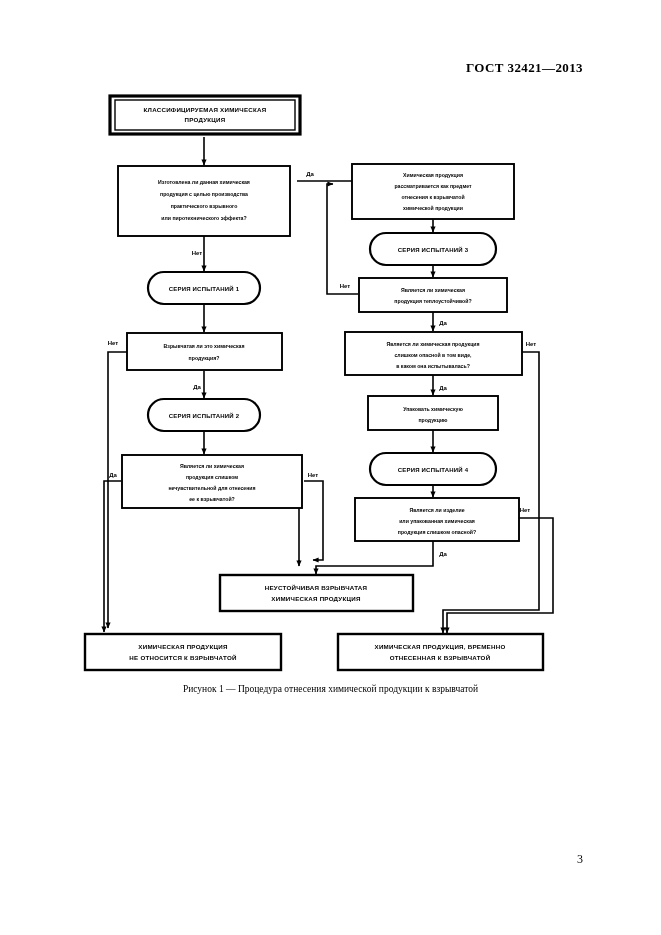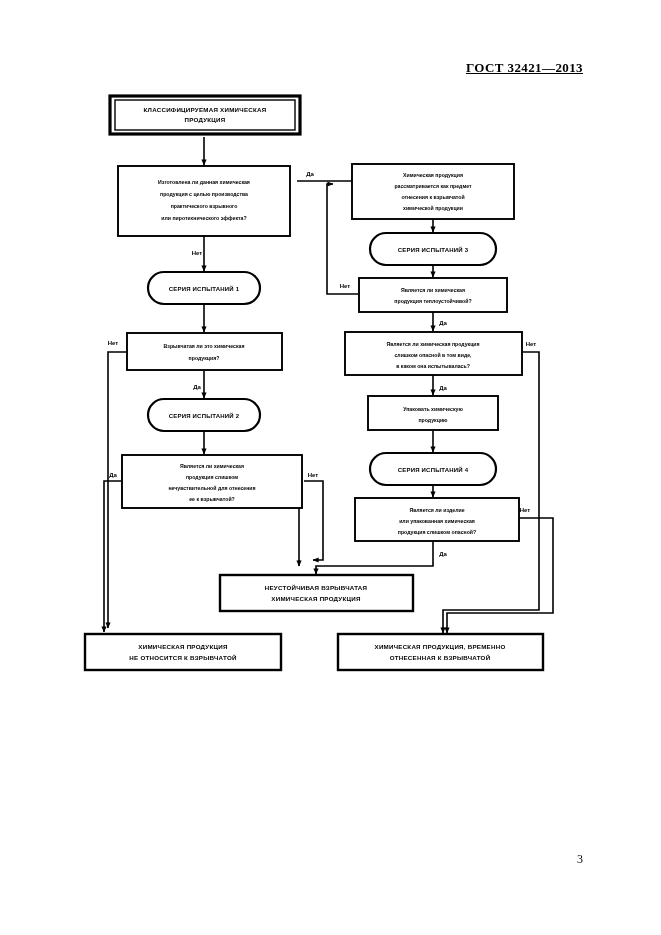--- a/index.html
+++ b/index.html
@@ -24,21 +24,20 @@
   .doc-header {
     position: absolute;
     right: 78px;
     top: 60px;
     font-family: "Liberation Serif", serif;
     font-size: 13px;
     font-weight: bold;
     letter-spacing: 0.4px;
     color: #000;
     white-space: nowrap;
-    text-decoration: underline;
   }
   .page-number {
     position: absolute;
     right: 78px;
     bottom: 68px;
     font-family: "Liberation Serif", serif;
     font-size: 12px;
     color: #000;
   }
   .figure-caption {
@@ -260,16 +259,17 @@
     <text class="edgelabel" x="113" y="477">Да</text>
     <text class="edgelabel" x="313" y="477">Нет</text>
     <text class="edgelabel" x="443" y="325" text-anchor="start">Да</text>
     <text class="edgelabel" x="345" y="288" text-anchor="end">Нет</text>
     <text class="edgelabel" x="443" y="390" text-anchor="start">Да</text>
     <text class="edgelabel" x="531" y="346" text-anchor="start">Нет</text>
     <text class="edgelabel" x="443" y="556" text-anchor="start">Да</text>
     <text class="edgelabel" x="525" y="512" text-anchor="start">Нет</text>
   </svg>
 
+  <div class="figure-caption">Рисунок 1 — Процедура отнесения химической продукции к взрывчатой</div>
 
   <div class="page-number">3</div>
 
 </div>
 
 </body></html>

